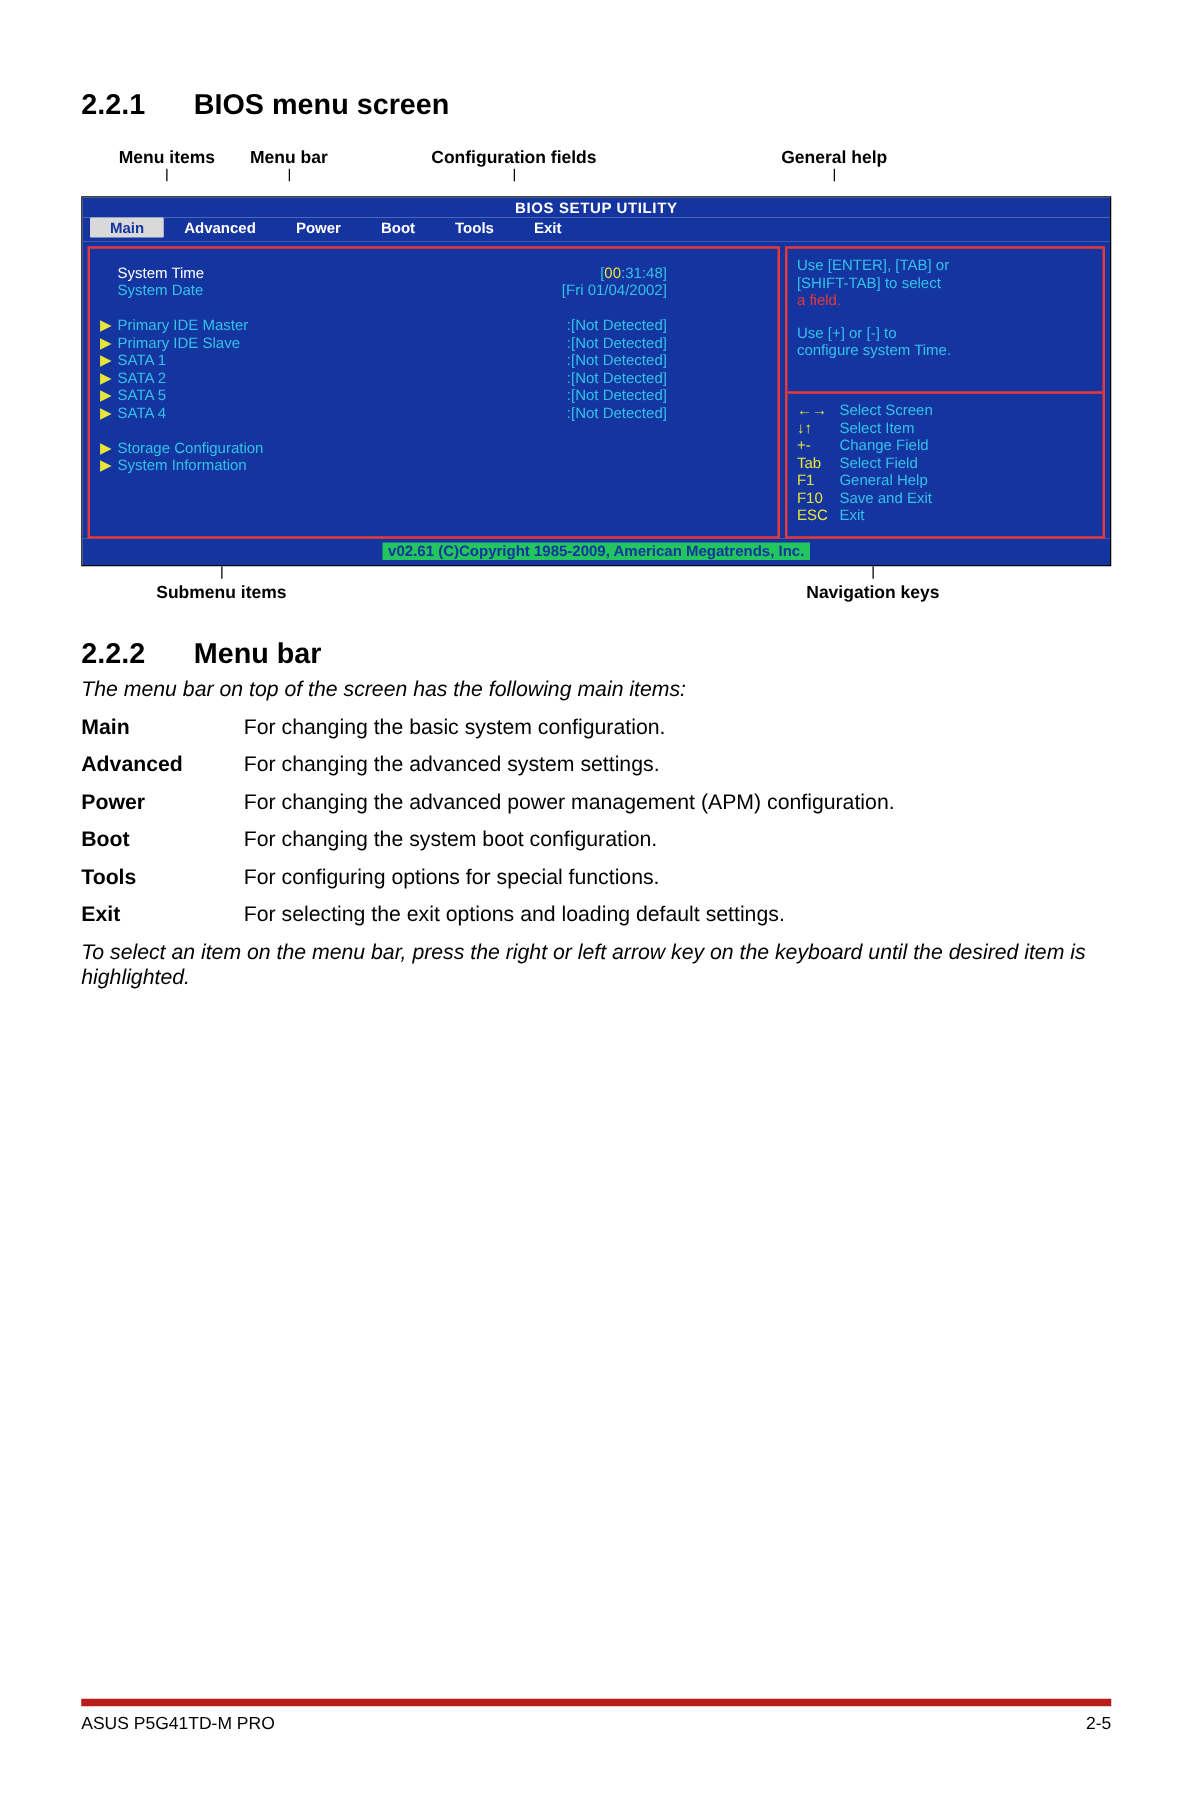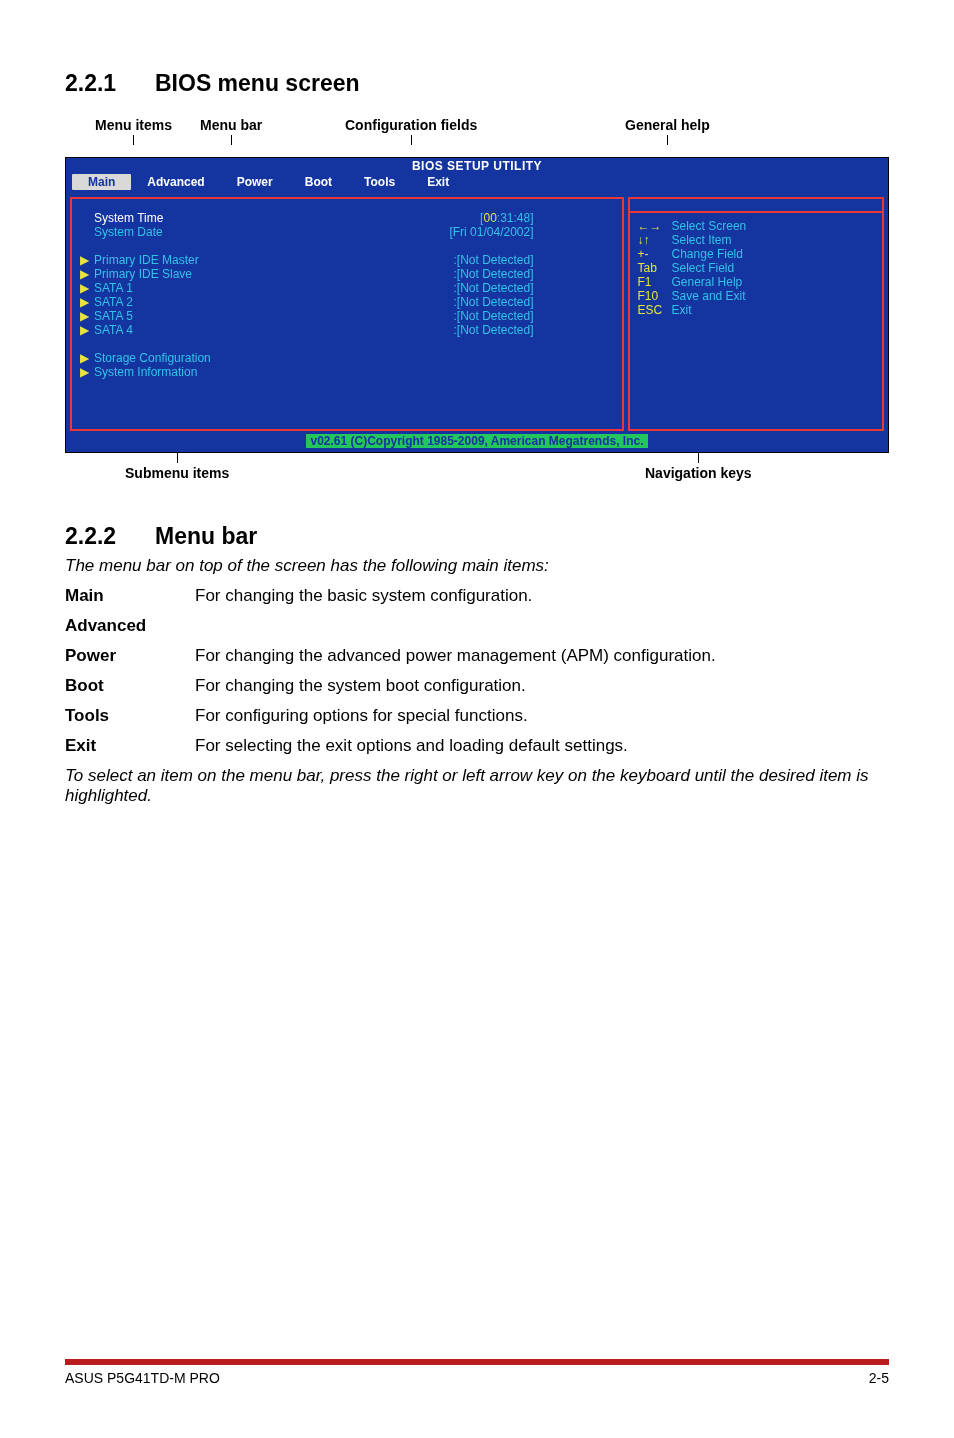--- a/index.html
+++ b/index.html
@@ -17,21 +17,21 @@
     box-sizing: border-box;
     height: 1438px;
     position: relative;
   }
   .h3 {
     font-size: 23px;
     font-weight: bold;
     margin-bottom: 20px;
   }
   .h3 .num { display:inline-block; width: 90px; }
-  .h3apart { font-size: 23px; font-weight: bold; margin-top: 30px; margin-bottom: 6px;}
+  .h3apart { font-size: 23px; font-weight: bold; margin-top: 16px; margin-bottom: 6px;}
   .h3apart .num { display:inline-block; width: 90px; }
 
   .desc { font-size: 17px; margin-bottom: 10px; font-style: italic;}
 
   
   .top-labels, .bottom-labels {
     position: relative;
     height: 40px;
     font-weight: bold;
     font-size: 14px;
@@ -189,20 +189,28 @@
         <div class="row"><span class="marker">▶</span><span class="lfield">SATA 1</span><span class="valcol"><span class="val">:[Not Detected]</span></span></div>
         <div class="row"><span class="marker">▶</span><span class="lfield">SATA 2</span><span class="valcol"><span class="val">:[Not Detected]</span></span></div>
         <div class="row"><span class="marker">▶</span><span class="lfield">SATA 5</span><span class="valcol"><span class="val">:[Not Detected]</span></span></div>
         <div class="row"><span class="marker">▶</span><span class="lfield">SATA 4</span><span class="valcol"><span class="val">:[Not Detected]</span></span></div>
         <div style="height:14px"></div>
         <div class="row"><span class="marker">▶</span><span class="lfield">Storage Configuration</span></div>
         <div class="row"><span class="marker">▶</span><span class="lfield">System Information</span></div>
         <div style="height:40px"></div>
       </div>
       <div class="pane right">
+        <div class="help-top">
+          <div>Use [ENTER], [TAB] or</div>
+          <div>[SHIFT-TAB] to select</div>
+          <div><span class="err">a field.</span></div>
+          <div style="height:12px"></div>
+          <div>Use [+] or [-] to</div>
+          <div>configure system Time.</div>
+        </div>
         <div>
           <div class="hr"></div>
           <div class="nav">
             <div><span class="key">←→</span><span>Select Screen</span></div>
             <div><span class="key">↓↑</span><span>Select Item</span></div>
             <div><span class="key">+-</span><span>Change Field</span></div>
             <div><span class="key">Tab</span><span>Select Field</span></div>
             <div><span class="key">F1</span><span>General Help</span></div>
             <div><span class="key">F10</span><span>Save and Exit</span></div>
             <div><span class="key">ESC</span><span>Exit</span></div>
@@ -223,20 +231,21 @@
   </div>
   <div class="desc">The menu bar on top of the screen has the following main items:</div>
 
   <div class="dl">
     <div class="drow">
         <div class="dt">Main</div>
         <div class="dd">For changing the basic system configuration.</div>
       </div>
     <div class="drow">
         <div class="dt">Advanced</div>
+        <div class="dd">For changing the advanced system settings.</div>
       </div>
     <div class="drow">
         <div class="dt">Power</div>
         <div class="dd">For changing the advanced power management (APM) configuration.</div>
       </div>
     <div class="drow">
         <div class="dt">Boot</div>
         <div class="dd">For changing the system boot configuration.</div>
       </div>
     <div class="drow">

